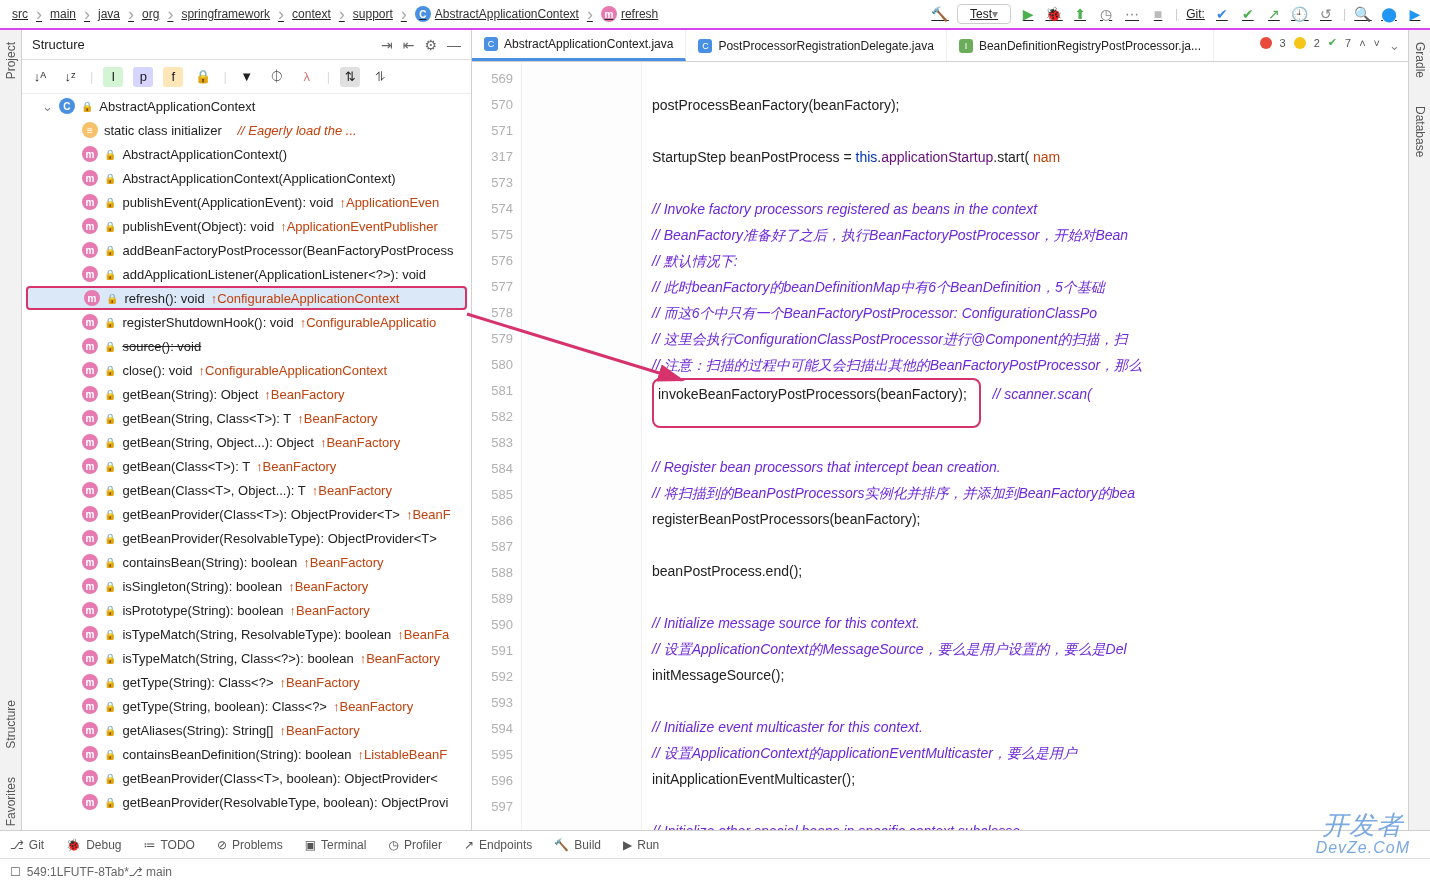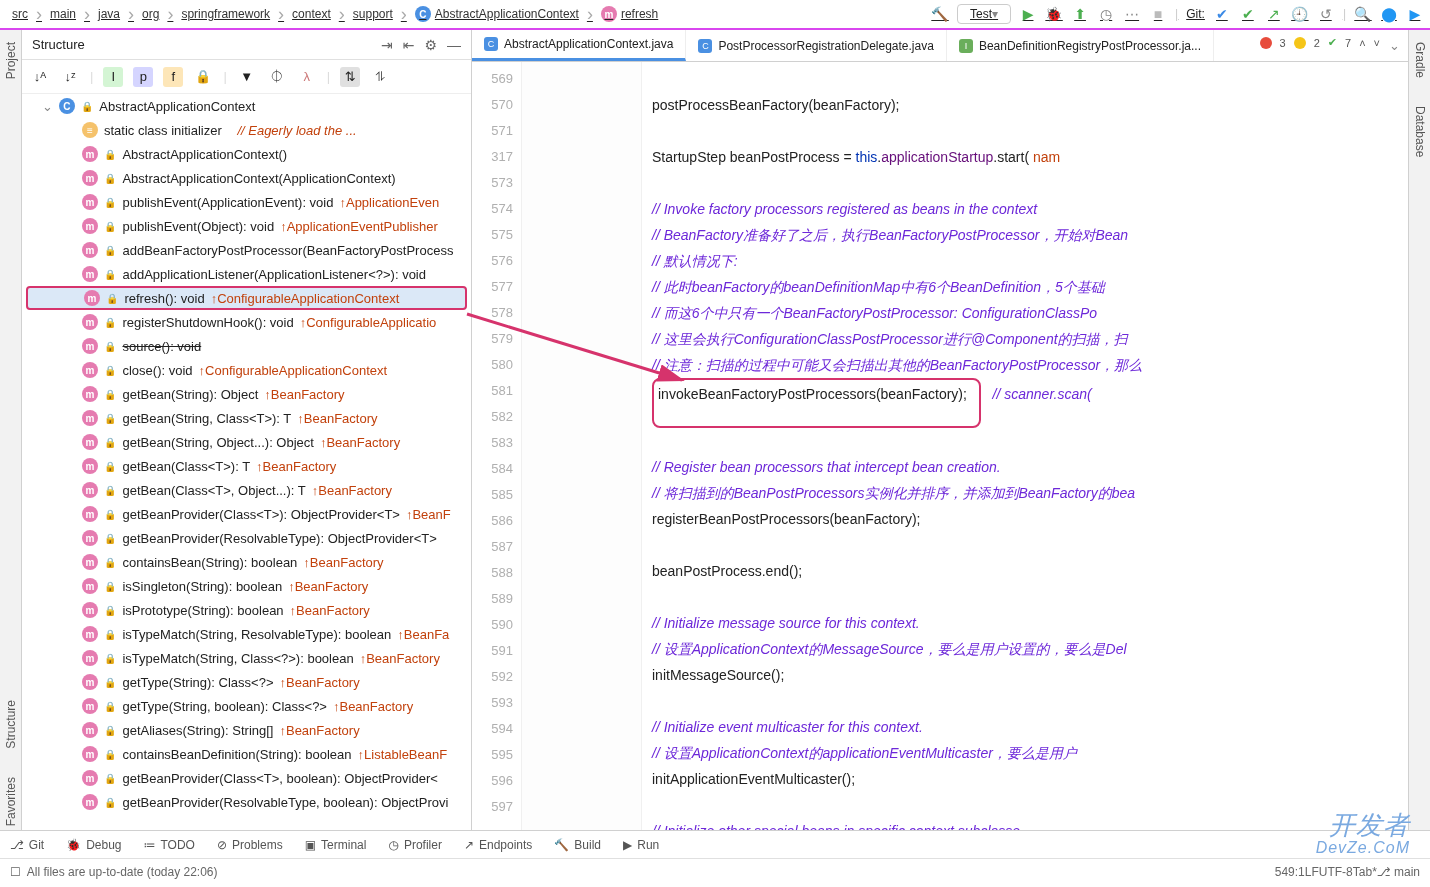--- a/index.html
+++ b/index.html
@@ -68,21 +68,21 @@
 .bottom-strip .item { display:flex; align-items:center; gap:5px; cursor:pointer; }
 
 
 .statusbar { height: 26px; border-top: 1px solid #e0e0e0; display: flex; align-items: center; padding: 0 10px; font-size: 12px; color: #666; }
 .statusbar .left { flex: 1; }
 .statusbar .right { display: flex; }
 
 
 .arrow { position: absolute; pointer-events: none; z-index: 50; }
 
-.watermark { position: absolute; right: 20px; bottom: 30px; font-size: 26px; color: #7aa9e0; font-weight: 500; z-index: 60; font-style: italic; letter-spacing: 1px; text-align:right; line-height:1.1;}
+.watermark { position: absolute; right: 20px; bottom: 30px; font-size: 26px; color: #7aa9e0; font-weight: 500; z-index: 60; font-style: italic; letter-spacing: 1px; text-align:center; line-height:1.1;}
 .watermark .sub { font-size: 16px; color: #7aa9e0; }
 </style>
 </head>
 <body>
 
 <div class="navbar">
   <div class="breadcrumbs">
     <span class="crumb">src</span>
       <span class="sep">›</span>
     <span class="crumb">main</span>
@@ -462,21 +462,20 @@
   <span class="item">⊘ <span>Problems</span></span>
   <span class="item">▣ <span>Terminal</span></span>
   <span class="item">◷ <span>Profiler</span></span>
   <span class="item">↗ <span>Endpoints</span></span>
   <span class="item">🔨 <span>Build</span></span>
   <span class="item">▶ <span>Run</span></span>
 </div>
 
 <div class="statusbar">
   <span style="margin-right:6px">☐</span>
-  <span class="left">All files are up-to-date (today 22:06)</span>
   <div class="right">
     <span>549:1</span>
     <span>LF</span>
     <span>UTF-8</span>
     <span>Tab*</span>
     <span>⎇ <span>main</span></span>
   </div>
 </div>
 
 <div class="watermark">

